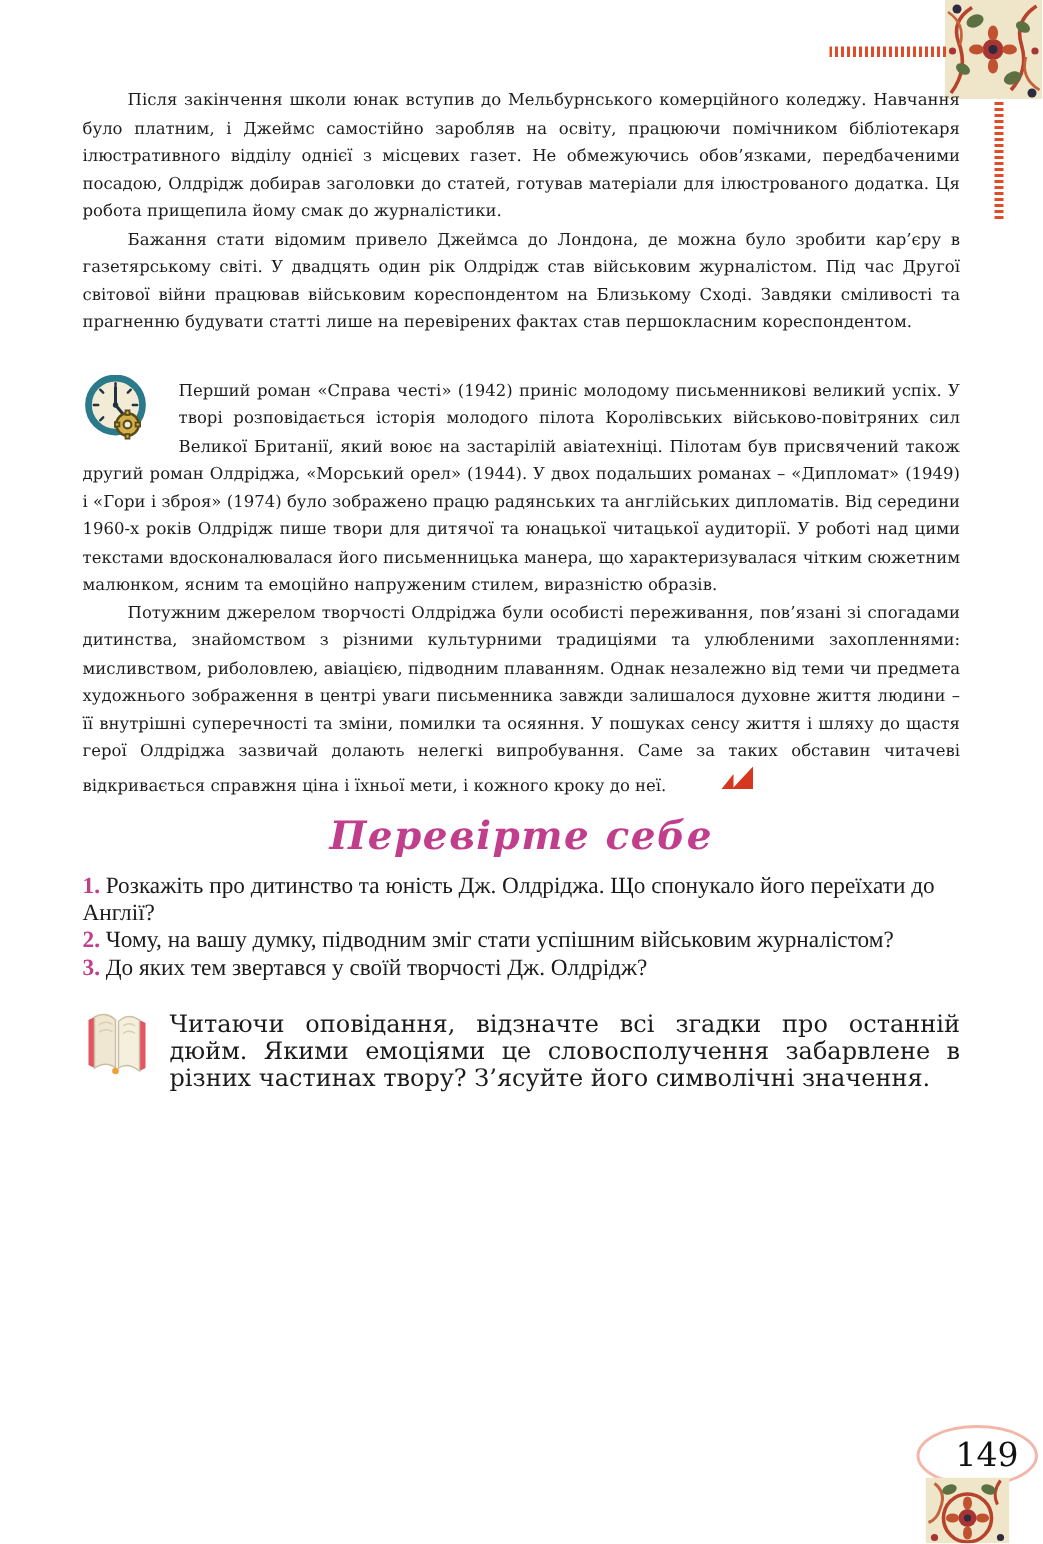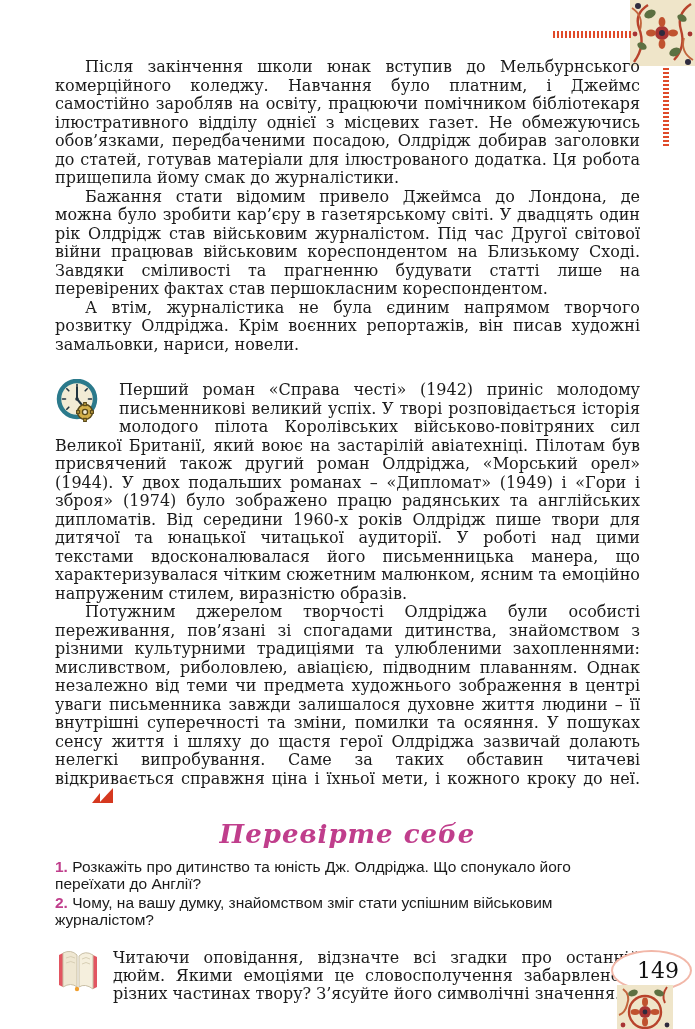--- a/index.html
+++ b/index.html
@@ -11,35 +11,35 @@
   
   .ornament-top{position:absolute;left:630px;top:0;width:65px;height:66px;}
   .ornament-bottom{position:absolute;left:617px;top:985px;width:56px;height:44px;}
   .dash-h{position:absolute;left:553px;top:31px;width:79px;height:7px;
     background:repeating-linear-gradient(90deg,#e04b2a 0 2px,transparent 2px 4px);}
   .dash-v{position:absolute;left:663px;top:68px;width:6px;height:78px;
     background:repeating-linear-gradient(0deg,#e04b2a 0 2px,transparent 2px 4px);}
   
   .column{position:absolute;left:55px;top:58px;width:585px;}
   .para{
-    font-size:16px;line-height:18.5px;text-align:justify;
+    font-size:11px;line-height:18.5px;text-align:justify;
     text-indent:30px;margin:0;
   }
   .para.gap-top{margin-top:27px;}
   .clock-para{text-indent:0;}
   .clock-float{float:left;width:64px;height:38px;}
   .clock-float svg{display:block;margin-top:-2px;}
   .arrow-inline{display:inline-block;vertical-align:baseline;margin-left:6px;}
   
   .cy-heading{
     margin:10px 0 9px 0;text-align:center;
     font-style:italic;font-size:26px;letter-spacing:1px;
     color:#c03e8c;font-family:"DejaVu Serif", serif;
   }
-  .questions{font-family:Liberation Sans, sans-serif;
+  .questions{font-family:Liberation Serif, serif;
     font-size:15.5px;line-height:17.5px;}
   .question{margin:0 0 1px 0;}
   .qnum{color:#c03e8c;font-weight:bold;}
   
   .task{display:flex;margin-top:20px;}
   .task-icon{width:58px;flex:0 0 58px;}
   .task-text{
     flex:1;font-size:16px;line-height:18px;text-align:justify;margin:0;
   }
   
@@ -78,21 +78,20 @@
 </div>
 <div class="dash-h"></div>
 <div class="dash-v"></div>
 
 <div class="column">
 
   <p class="para">Після закінчення школи юнак вступив до Мельбурнського комерційного коледжу. Навчання було платним, і Джеймс самостійно заробляв на освіту, працюючи помічником бібліотекаря ілюстративного відділу однієї з місцевих газет. Не обмежуючись обов’язками, передбаченими посадою, Олдрідж добирав заголовки до статей, готував матеріали для ілюстрованого додатка. Ця робота прищепила йому смак до журналістики.</p>
 
   <p class="para">Бажання стати відомим привело Джеймса до Лондона, де можна було зробити кар’єру в газетярському світі. У двадцять один рік Олдрідж став військовим журналістом. Під час Другої світової війни працював військовим кореспондентом на Близькому Сході. Завдяки сміливості та прагненню будувати статті лише на перевірених фактах став першокласним кореспондентом.</p>
 
-  <p class="para">А втім, журналістика не була єдиним напрямом творчого розвитку Олдріджа. Крім воєнних репортажів, він писав художні замальовки, нариси, новели.</p>
 
   <p class="para clock-para gap-top">
     <span class="clock-float">
       <svg width="48" height="48" viewBox="0 0 48 48">
         <circle cx="22" cy="20" r="18" fill="#f2ebd5" stroke="#2b7a8c" stroke-width="4.5"></circle>
         <g stroke="#21333f" stroke-width="1.6" stroke-linecap="round">
           <line x1="22" y1="5.5" x2="22" y2="8.5"></line>
           <line x1="22" y1="31.5" x2="22" y2="34.5"></line>
           <line x1="7.5" y1="20" x2="10.5" y2="20"></line>
           <line x1="33.5" y1="20" x2="36.5" y2="20"></line>
@@ -129,21 +128,25 @@
 
   <h2 class="cy-heading">Перевірте себе</h2>
 
   <div class="questions">
     <div class="question">
       <span class="qnum">1.</span>
       <span>Розкажіть про дитинство та юність Дж. Олдріджа. Що спонукало його переїхати до Англії?</span>
     </div>
     <div class="question">
       <span class="qnum">2.</span>
-      <span>Чому, на вашу думку, знайомством зміг стати успішним військовим журналістом?</span>
+      <span>Чому, на вашу думку, підводним зміг стати успішним військовим журналістом?</span>
+    </div>
+    <div class="question">
+      <span class="qnum">3.</span>
+      <span>До яких тем звертався у своїй творчості Дж. Олдрідж?</span>
     </div>
   </div>
 
   <div class="task">
     <div class="task-icon">
       <svg width="46" height="44" viewBox="0 0 46 44">
         <path d="M4,6 L8,4 L8,38 L4,36 Z" fill="#e25561"></path>
         <path d="M38,6 L42,8 L42,38 L38,40 Z" fill="#e25561"></path>
         <path d="M8,4 Q16,0 22,6 L22,38 Q16,33 8,38 Z" fill="#efe7d2" stroke="#c9bfa5" stroke-width="1"></path>
         <path d="M38,6 Q30,1 24,7 L24,38 Q30,34 38,40 Z" fill="#f5efdd" stroke="#c9bfa5" stroke-width="1"></path>

